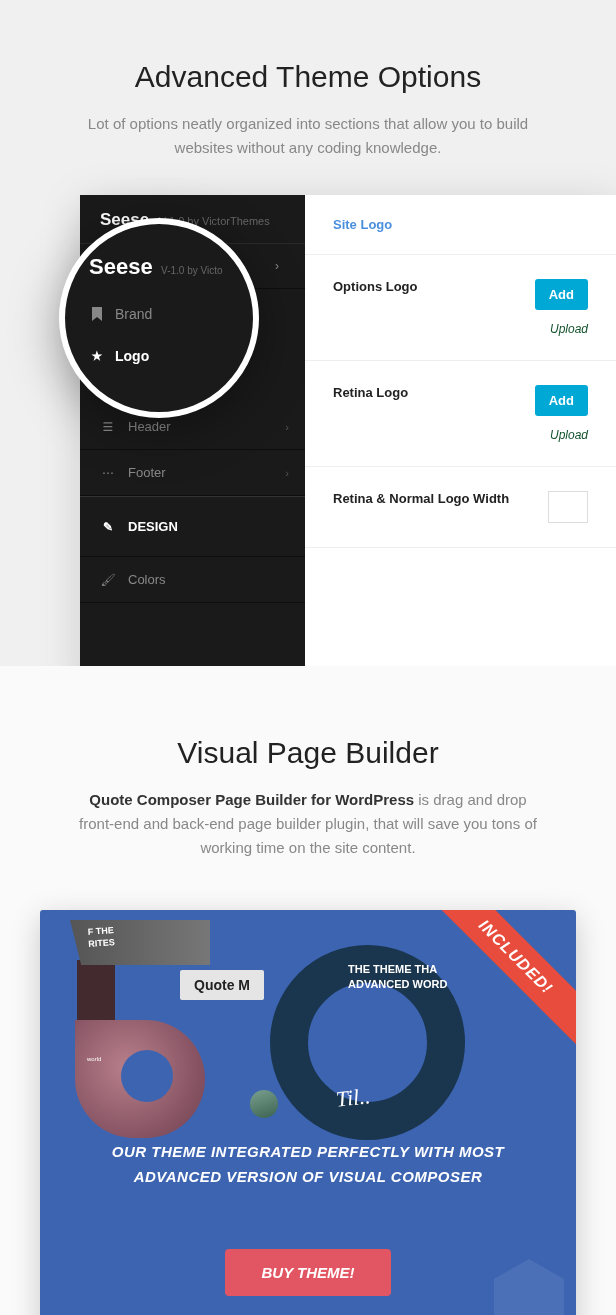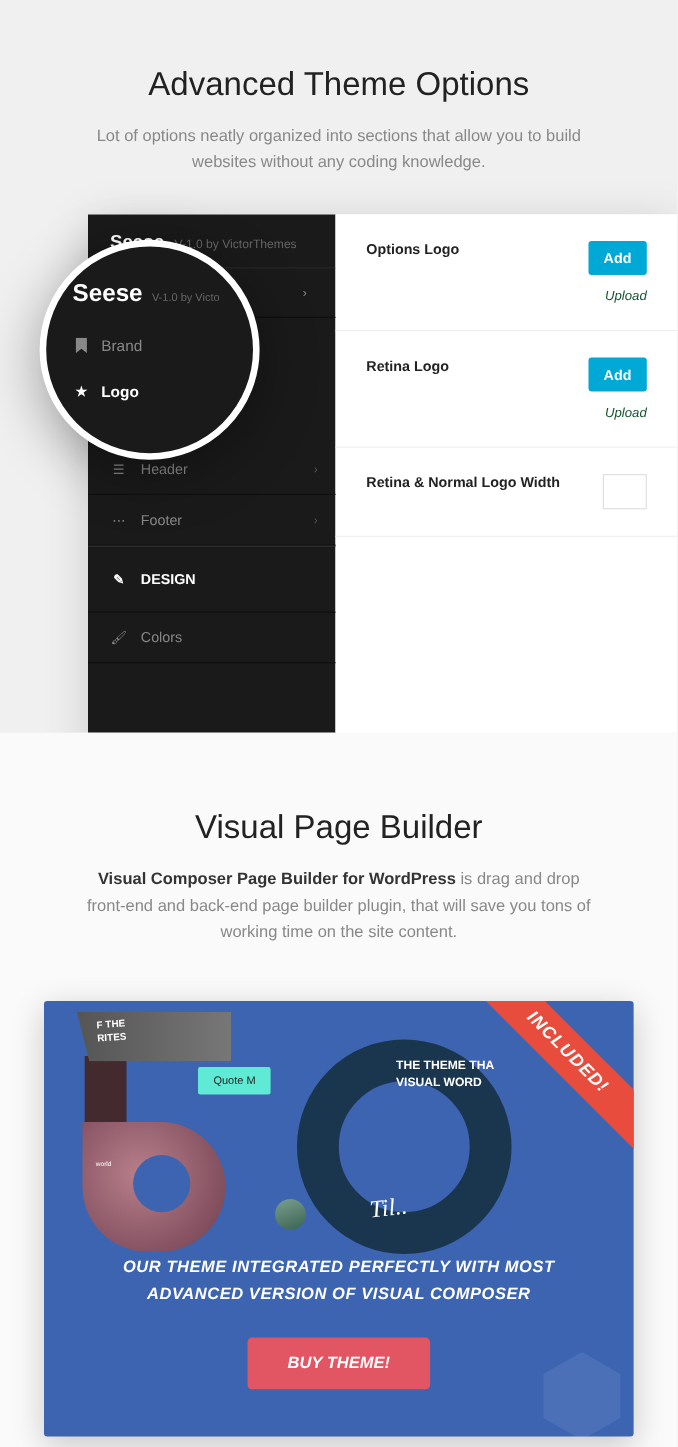--- a/index.html
+++ b/index.html
@@ -144,21 +144,21 @@
       margin-top: 12px;
     }
     .txt-input {
       border: 1px solid #ddd;
       height: 32px;
       width: 40px;
       padding: 4px 8px;
     }
     .magnifier {
       position: absolute;
-      left: 36px;
+      left: 59px;
       top: 218px;
       width: 200px;
       height: 200px;
       border-radius: 50%;
       border: 6px solid #fff;
       background: #1a1a1a;
       box-shadow: 0 12px 50px rgba(0,0,0,0.35);
       overflow: hidden;
       z-index: 10;
     }
@@ -242,30 +242,30 @@
       bottom: 22px;
       width: 28px;
       height: 28px;
       border-radius: 50%;
       background: linear-gradient(160deg, #7a9f8f, #3b6350);
     }
     .tag1 {
       position: absolute;
       left: 140px;
       top: 60px;
-      background: #5eead4;
+      background: #e5e5e5;
       color: #222;
       padding: 7px 14px;
-      font-size: 10px;
-      font-weight: 400;
+      font-size: 14px;
+      font-weight: 700;
       border-radius: 2px;
     }
     .tag2 {
       position: absolute;
-      left: 320px;
+      left: 308px;
       top: 52px;
       color: #fff;
       font-size: 11px;
       font-weight: 800;
       text-align: left;
       line-height: 1.35;
     }
     .banner-text {
       font-size: 15px;
       font-weight: 700;
@@ -278,20 +278,21 @@
     .buy-btn {
       background: #e25563;
       border: none;
       color: #fff;
       padding: 15px 36px;
       font-size: 15px;
       font-weight: 800;
       font-style: italic;
       border-radius: 4px;
       cursor: pointer;
+      margin-top: 33px;
     }
     .vc-watermark {
       position: absolute;
       right: 2px;
       bottom: -8px;
       opacity: 0.08;
     }
     
     .p5-top {
       width: 140px;
@@ -383,20 +384,21 @@
         <span class="ni-icon">✎</span>
         <span>DESIGN</span>
       </div>
       <div class="nav-item">
         <span class="ni-icon">🖌</span>
         <span>Colors</span>
       </div>
     </aside>
 
     <div class="content">
+      <div class="section-label">Site Logo</div>
       <div class="field-row">
         <div class="field-label">Options Logo</div>
         <div class="field-right">
           <button class="add-btn">Add</button>
           <div class="hint">Upload</div>
         </div>
       </div>
       <div class="field-row">
         <div class="field-label">Retina Logo</div>
         <div class="field-right">
@@ -429,21 +431,21 @@
         <span class="ni-icon">★</span>
         <span>Logo</span>
       </div>
     </div>
   </div>
 </div>
 
 <div class="section-2">
   <h2 class="title">Visual Page Builder</h2>
   <p class="subtitle">
-    <span class="bold-span">Visual Composer Page Builder for WordPress</span><span> is drag and drop front-end and back-end page builder plugin, that will save you tons of working time on the site content.</span>
+    <span class="bold-span">Quote Composer Page Builder for WordPress</span><span> is drag and drop front-end and back-end page builder plugin, that will save you tons of working time on the site content.</span>
   </p>
 
   <div class="vc-banner">
     <div class="ribbon">INCLUDED!</div>
 
     <div class="digits">
       <div class="five">
         <div class="p5-top">
           <div class="rib-txt">
             <span>F THE</span><br><span>RITES</span>
@@ -452,21 +454,21 @@
         <div class="p5-left"></div>
         <div class="p5-bowl">
           <div class="world-txt">world</div>
           <div class="p5-hole"></div>
         </div>
       </div>
       <div class="tag1">Quote M</div>
       <div class="dot"></div>
       <div class="zero"></div>
       <div class="tag2">
-        <span>THE THEME THA</span><br><span>VISUAL WORD</span>
+        <span>THE THEME THA</span><br><span>ADVANCED WORD</span>
       </div>
       <div class="zero-script">Til..</div>
     </div>
 
     <div class="banner-text">OUR THEME INTEGRATED PERFECTLY WITH MOST ADVANCED VERSION OF VISUAL COMPOSER</div>
     <button class="buy-btn">BUY THEME!</button>
     <svg class="vc-watermark" width="90" height="90" viewBox="0 0 90 90">
       <path d="M45 5 L80 25 L80 65 L45 85 L10 65 L10 25 Z M45 20 L65 32 L65 58 L45 70 L25 58 L25 32 Z" fill="#fff"></path>
     </svg>
   </div>

